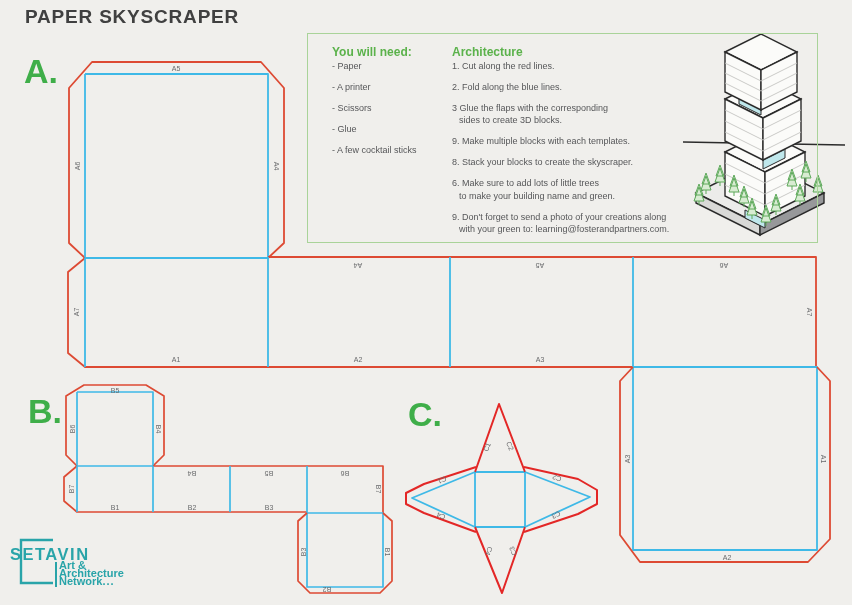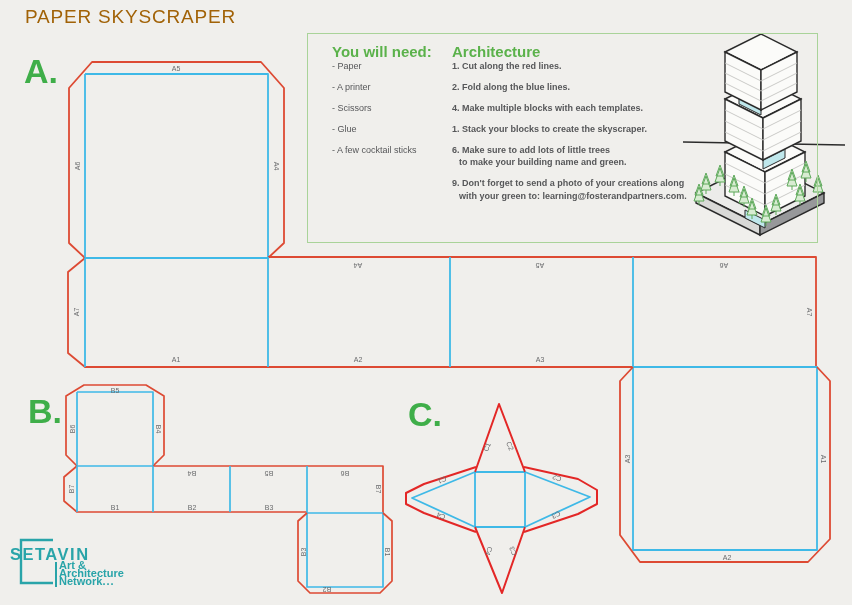--- a/index.html
+++ b/index.html
@@ -1,29 +1,29 @@
 <!DOCTYPE html>
 <html><head>
 <meta charset="utf-8">
 <style>
   html,body{margin:0;padding:0;background:#e4e4e2;}
   .page{position:relative;width:852px;height:605px;background:#f0efec;overflow:hidden;
         font-family:"Liberation Sans",sans-serif;}
   svg{position:absolute;left:0;top:0;}
-  .title{position:absolute;left:25px;top:6px;font-size:19px;font-weight:normal;
-         color:#a16207;letter-spacing:.8px;}
+  .title{position:absolute;left:25px;top:6px;font-size:19px;font-weight:bold;
+         color:#404040;letter-spacing:.8px;}
   .letter{position:absolute;font-size:34px;font-weight:bold;color:#3fae49;}
   .box{position:absolute;left:307px;top:33px;width:509px;height:208px;
        border:1.5px solid #a9d399;}
   .col{position:absolute;top:12px;font-size:9px;color:#565759;line-height:12.5px;}
   .need{left:24px;width:115px;}
   .instr{left:144px;width:250px;}
-  .h{font-weight:bold;color:#5bb24b;font-size:15px;margin-bottom:1px;}
+  .h{font-weight:bold;color:#5bb24b;font-size:12px;margin-bottom:1px;}
   .ni{margin-bottom:8.5px;}
-  .ib{margin-bottom:8.5px;font-weight:bold;}
+  .ib{margin-bottom:8.5px;}
   .l2{padding-left:7px;}
   .lbl{position:absolute;font-size:7px;color:#696a6c;white-space:nowrap;}
   .logoword{position:absolute;left:10px;top:545px;font-size:16.5px;font-weight:bold;
             color:#29a4a9;letter-spacing:1.5px;}
   .logotag{position:absolute;left:59px;top:562px;font-size:11px;line-height:7.9px;
            font-weight:bold;color:#29a4a9;}
   .logorule{position:absolute;left:55px;top:562px;width:1.5px;height:25px;background:#29a4a9;}
   .dots{letter-spacing:1px;font-weight:900;}
 </style>
 </head>
@@ -170,25 +170,29 @@
       <div class="h">Architecture</div>
       <div class="ib">
           <div>1. Cut along the red lines.</div>
           <div class="l2"></div>
         </div>
       <div class="ib">
           <div>2. Fold along the blue lines.</div>
           <div class="l2"></div>
         </div>
       <div class="ib">
-          <div>4. Make multiple blocks with each templates.</div>
-          <div class="l2"></div>
-        </div>
-      <div class="ib">
-          <div>1. Stack your blocks to create the skyscraper.</div>
+          <div>3 Glue the flaps with the corresponding</div>
+          <div class="l2">sides to create 3D blocks.</div>
+        </div>
+      <div class="ib">
+          <div>9. Make multiple blocks with each templates.</div>
+          <div class="l2"></div>
+        </div>
+      <div class="ib">
+          <div>8. Stack your blocks to create the skyscraper.</div>
           <div class="l2"></div>
         </div>
       <div class="ib">
           <div>6. Make sure to add lots of little trees</div>
           <div class="l2">to make your building name and green.</div>
         </div>
       <div class="ib">
           <div>9. Don't forget to send a photo of your creations along</div>
           <div class="l2">with your green to: learning@fosterandpartners.com.</div>
         </div>

